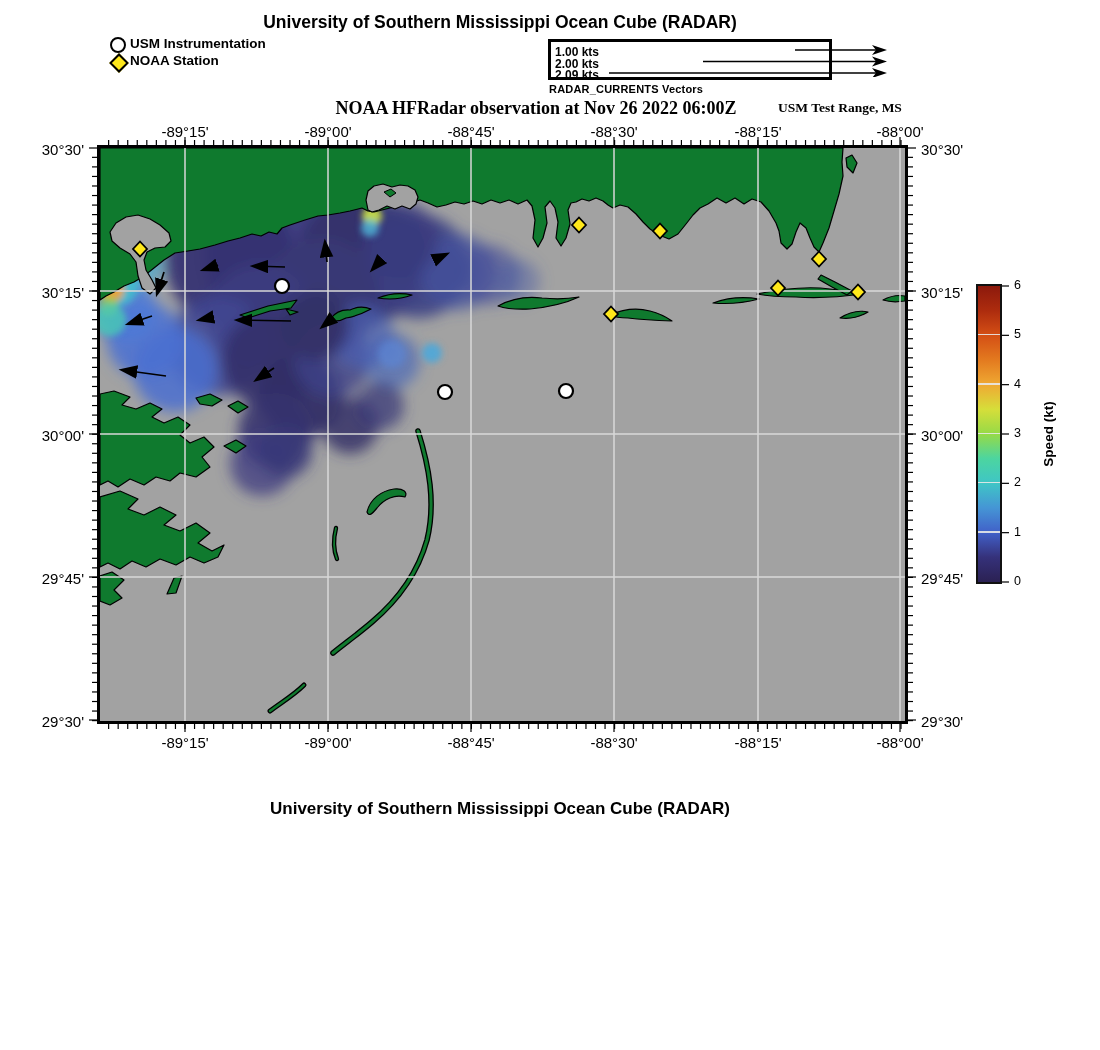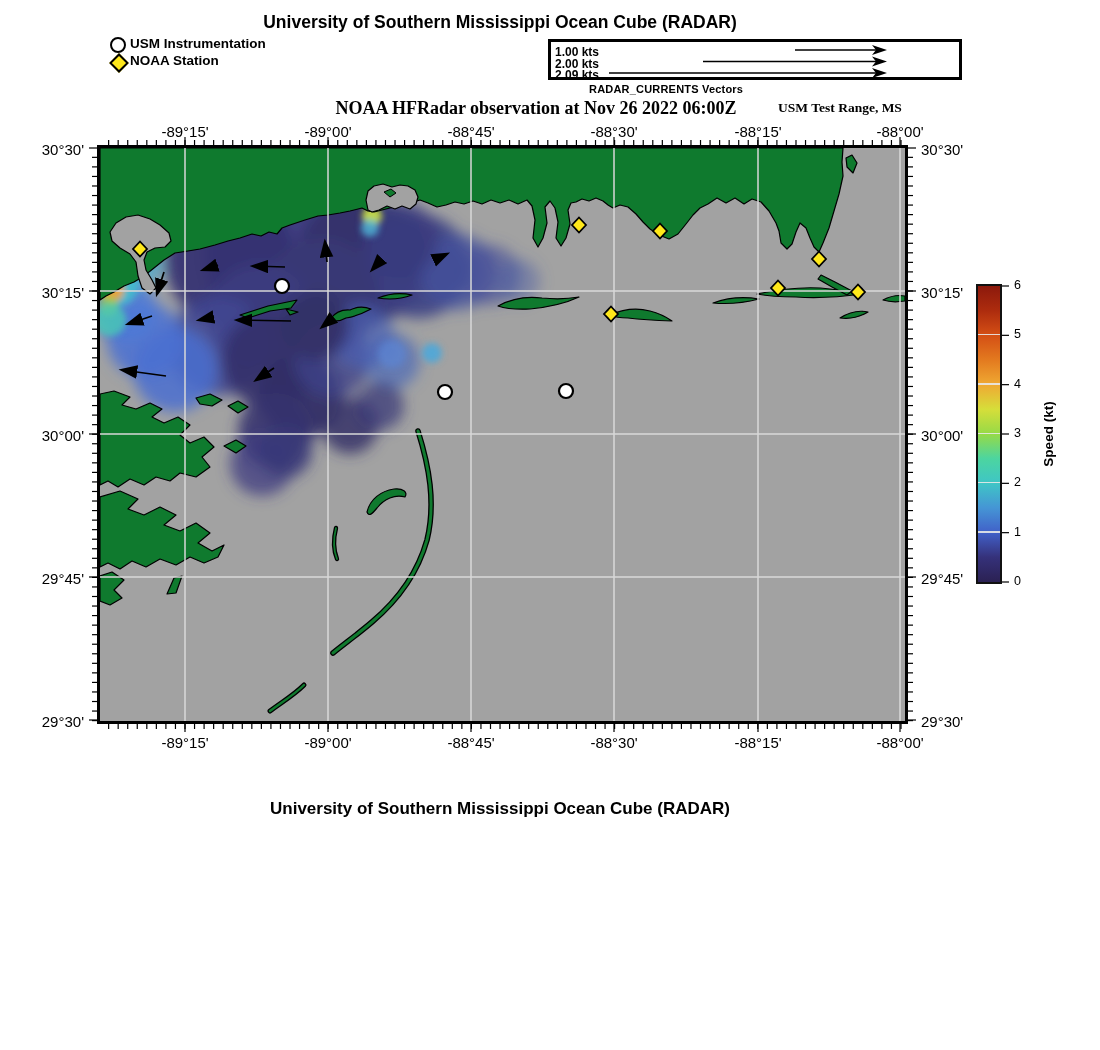--- a/index.html
+++ b/index.html
@@ -12,23 +12,23 @@
             font-size:18px;font-weight:bold;white-space:nowrap;margin-left:36px;}
   .range-label{left:840px;top:100px;transform:translateX(-50%);font-family:"Liberation Serif",serif;
             font-size:13.5px;font-weight:bold;white-space:nowrap;text-align:center;}
   .legend{left:108px;top:36px;}
   .legend-row{position:relative;height:16px;margin-bottom:1px;}
   .legend-label{position:absolute;left:22px;top:0;font-size:13.5px;font-weight:bold;white-space:nowrap;}
   .m-circle{position:absolute;left:2px;top:1px;width:12px;height:12px;border:2.2px solid #000;
             border-radius:50%;background:#fff;}
   .m-diamond{position:absolute;left:4px;top:3px;width:10px;height:10px;border:2px solid #000;
             background:#ffe81a;transform:rotate(45deg);}
-  .vector-box{left:548px;top:39px;width:414px;height:41px;border:3px solid #000;box-sizing:border-box;background:#fff;}
+  .vector-box{left:548px;top:39px;width:284px;height:41px;border:3px solid #000;box-sizing:border-box;background:#fff;}
   .vec-label{position:absolute;font-size:12px;font-weight:bold;line-height:12px;white-space:nowrap;}
-  .vector-caption{left:549px;top:83px;font-size:11px;font-weight:bold;letter-spacing:.2px;margin-left:40px;}
+  .vector-caption{left:549px;top:83px;font-size:11px;font-weight:bold;letter-spacing:.2px;}
   .map-frame{left:97px;top:145px;width:811px;height:579px;border:3px solid #000;box-sizing:border-box;
              background:#a2a2a2;}
   .axis-label{position:absolute;font-size:15px;white-space:nowrap;}
   .colorbar{left:976px;top:284px;width:26px;height:300px;border:2px solid #111;box-sizing:border-box;}
   .cb-sep{position:absolute;left:0;width:100%;height:1.4px;background:#e8e8e8;opacity:.9;}
   .cb-tick-label{position:absolute;font-size:12.5px;}
   .cb-axis-label{position:absolute;left:1041px;top:434px;transform-origin:0 0;
                  transform:rotate(-90deg) translateX(-50%);font-size:13.5px;font-weight:bold;white-space:nowrap;}
   svg{display:block;}
   #ticks-overlay{left:0;top:0;pointer-events:none;}

